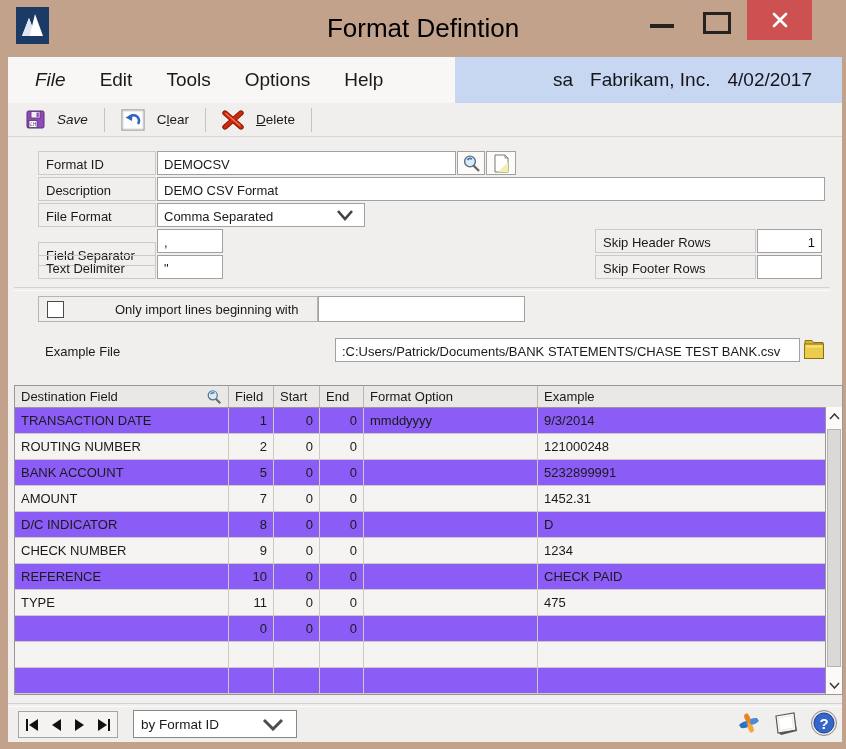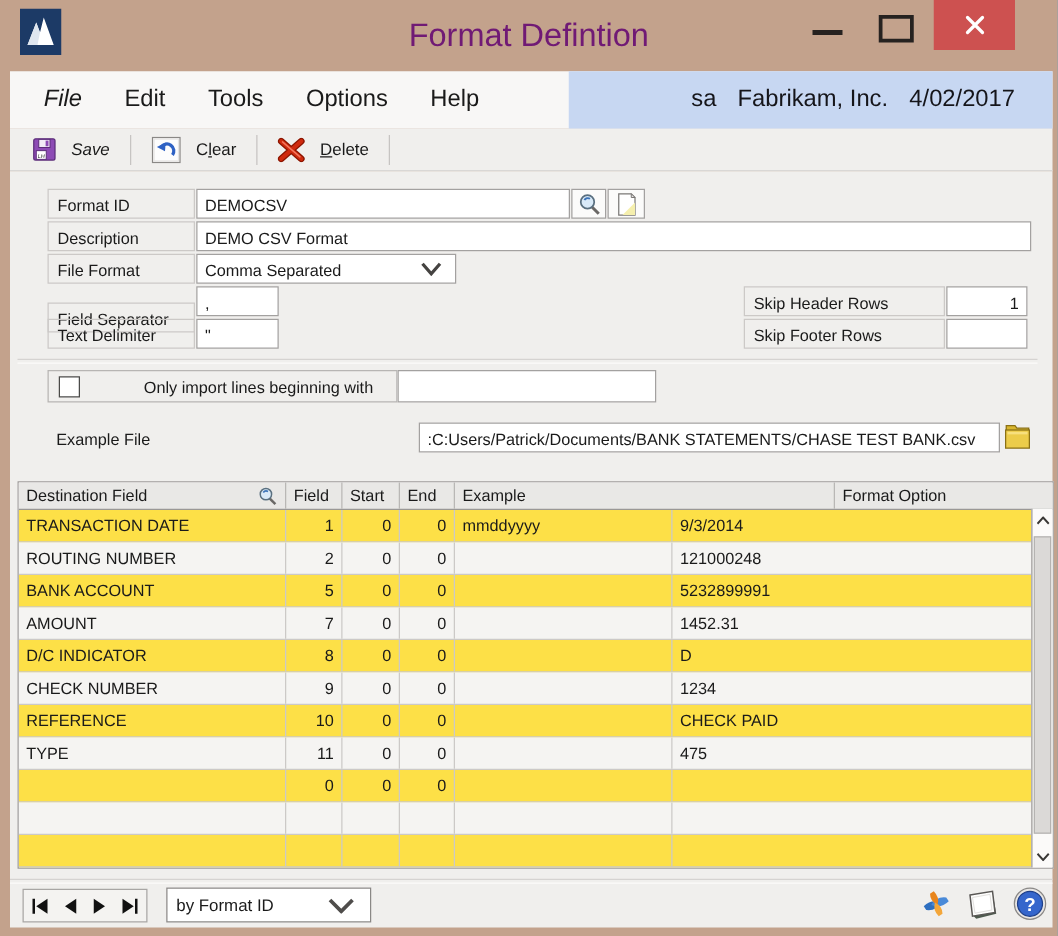--- a/index.html
+++ b/index.html
@@ -3,21 +3,21 @@
 <meta charset="utf-8">
 <style>
   html,body{margin:0;padding:0;background:#888;}
   .win{position:relative;width:846px;height:749px;background:#c3a28c;overflow:hidden;
        font-family:"Liberation Sans",sans-serif;color:#1a1a1a;}
   
   .titlebar{position:absolute;left:0;top:0;width:846px;height:57px;}
   .logo{position:absolute;left:16px;top:7px;width:33px;height:37px;background:#1c3a66;
         display:flex;align-items:center;justify-content:center;}
   .title{position:absolute;left:0;top:0;width:100%;height:57px;line-height:56px;
-         text-align:center;font-size:26px;color:#701a75;}
+         text-align:center;font-size:26px;color:#000000;}
   .ctl-min{position:absolute;left:650px;top:24px;width:24px;height:4px;background:#262220;cursor:pointer;}
   .ctl-max{position:absolute;left:703px;top:12px;width:22px;height:16px;border:3px solid #262220;cursor:pointer;}
   .ctl-close{position:absolute;left:747px;top:0;width:65px;height:40px;background:#cd5150;
              display:flex;align-items:center;justify-content:center;cursor:pointer;}
   
   .menubar{position:absolute;left:8px;top:57px;width:834px;height:46px;background:#f8f7f6;
            display:flex;align-items:center;font-size:19px;}
   .menu-item{padding:0 17px;cursor:default;}
   .menu-item:first-child{margin-left:10px;font-style:italic;}
   .session{position:absolute;right:0;top:0;height:46px;width:387px;background:#c7d7f2;
@@ -46,21 +46,21 @@
   .chk{width:15px;height:15px;background:#fff;border:1px solid #4a4a48;margin:0 9px 0 8px;flex:0 0 auto;cursor:pointer;}
   .chk-lbl{font-size:13px;white-space:nowrap;}
   
   .table{position:absolute;left:14px;top:385px;width:829px;height:310px;border:1px solid #9a9896;
          background:#fff;box-sizing:border-box;}
   .t-head{height:22px;background:#e9e8e6;border-bottom:1px solid #9a9896;display:flex;box-sizing:border-box;}
   .h-cell{display:flex;align-items:center;font-size:13px;padding:0 6px;box-sizing:border-box;
           border-right:1px solid #b9b7b5;}
   .h-cell:last-child{border-right:none;}
   .t-body{position:absolute;left:0;top:22px;right:17px;bottom:0;overflow:hidden;}
-  .t-row{height:26px;display:flex;border-bottom:1px solid #ccc9c7;box-sizing:border-box;background:#fde047;}
+  .t-row{height:26px;display:flex;border-bottom:1px solid #ccc9c7;box-sizing:border-box;background:#8b5cf6;}
   .t-row:nth-child(even){background:#f5f4f2;}
   .t-cell{display:flex;align-items:center;font-size:13px;padding:0 6px;box-sizing:border-box;
           border-right:1px solid #ccc9c7;overflow:hidden;white-space:nowrap;}
   .t-cell:last-child{border-right:none;}
   .num-c{justify-content:flex-end;}
   .c-0{width:214px;}.c-1{width:45px;}.c-2{width:46px;}.c-3{width:44px;}.c-4{width:174px;}.c-5{flex:1;}
   .h-0{width:214px;justify-content:space-between;}.h-1{width:45px;}.h-2{width:46px;}.h-3{width:44px;}
   .h-4{width:174px;}.h-5{flex:1;}
   .vscroll{position:absolute;top:21px;right:0;width:17px;bottom:0;border-left:1px solid #9a9896;
            background:#fbfaf9;box-sizing:border-box;}
@@ -212,22 +212,22 @@
         <span>Destination Field</span>
         <svg width="16" height="16" viewBox="0 0 19 19" style="cursor:pointer;">
           <line x1="11" y1="11" x2="17" y2="17" stroke="#6a6866" stroke-width="2.4"></line>
           <circle cx="8" cy="7.5" r="5.4" fill="#d9eaf8" stroke="#5a7080" stroke-width="1.4"></circle>
           <path d="M5.5 6 A3.4 3.4 0 0 1 10 5" fill="none" stroke="#3d74b8" stroke-width="1.6"></path>
         </svg>
       </div>
       <div class="h-cell h-1">Field</div>
       <div class="h-cell h-2">Start</div>
       <div class="h-cell h-3">End</div>
+      <div class="h-cell h-4">Format Option</div>
       <div class="h-cell h-5">Example</div>
-      <div class="h-cell h-4">Format Option</div>
     </div>
     <div class="t-body">
         <div class="t-row">
           <div class="t-cell c-0">TRANSACTION DATE</div>
           <div class="t-cell c-1 num-c">1</div>
           <div class="t-cell c-2 num-c">0</div>
           <div class="t-cell c-3 num-c">0</div>
           <div class="t-cell c-4">mmddyyyy</div>
           <div class="t-cell c-5">9/3/2014</div>
         </div>

